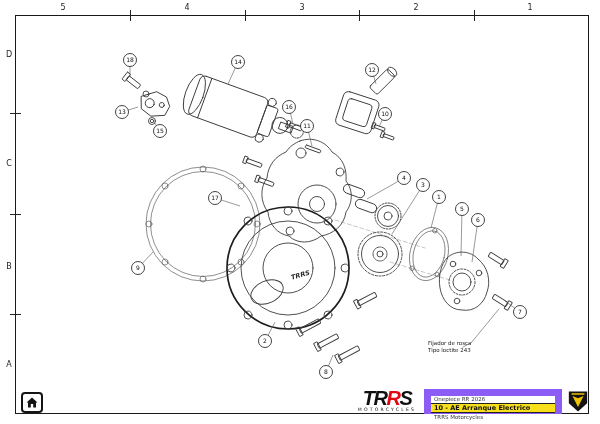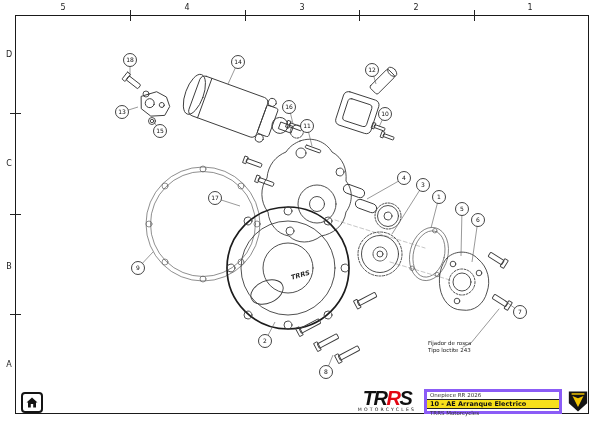--- a/index.html
+++ b/index.html
@@ -17,21 +17,21 @@
   .thin{stroke:#5f5f5f;stroke-width:0.7}
   .bold{stroke:#1c1c1c;stroke-width:1.7}
   .axis{stroke:#a0a0a0;stroke-width:0.6;stroke-dasharray:4 2.5}
   .cover-label{fill:#2b2b2b;stroke:none;font-size:6.5px;font-weight:bold;font-style:italic;
     text-anchor:middle;font-family:"DejaVu Sans",sans-serif}
   .note-text{fill:#1a1a1a;stroke:none;font-size:5.5px;font-family:"DejaVu Sans",sans-serif}
   .leader{fill:none;stroke:#555;stroke-width:0.6}
   .balloon{fill:#fff;stroke:#2f2f2f;stroke-width:0.9}
   .balloon-num{fill:#111;stroke:none;font-size:6px;text-anchor:middle;font-family:"DejaVu Sans",sans-serif}
 
-  .titleblock{position:absolute;left:424px;top:389px;width:138px;height:25px;border:3px solid #8b5cf6;
+  .titleblock{position:absolute;left:424px;top:389px;width:138px;height:25px;border:7px solid #8b5cf6;
     background:#fff;display:flex;flex-direction:column}
   .tb-model{height:7px;font-size:5.5px;line-height:7px;padding-left:3px;color:#333;white-space:nowrap}
   .tb-section{flex:1;background:#f7e01b;border-top:1px solid #222;border-bottom:1px solid #222;
     font-size:6.5px;font-weight:bold;line-height:8px;padding-left:3px;color:#111;white-space:nowrap}
   .tb-company{height:8px;font-size:5.5px;line-height:8px;padding-left:3px;color:#333;white-space:nowrap}
 
   .brand{position:absolute;left:352px;top:389px;width:70px;text-align:center;color:#101010}
   .brand-word{font-size:20px;line-height:18px;font-weight:bold;font-style:italic;letter-spacing:-1.5px;
     font-family:"Liberation Sans",sans-serif}
   .brand-word .accent{color:#e30613}

